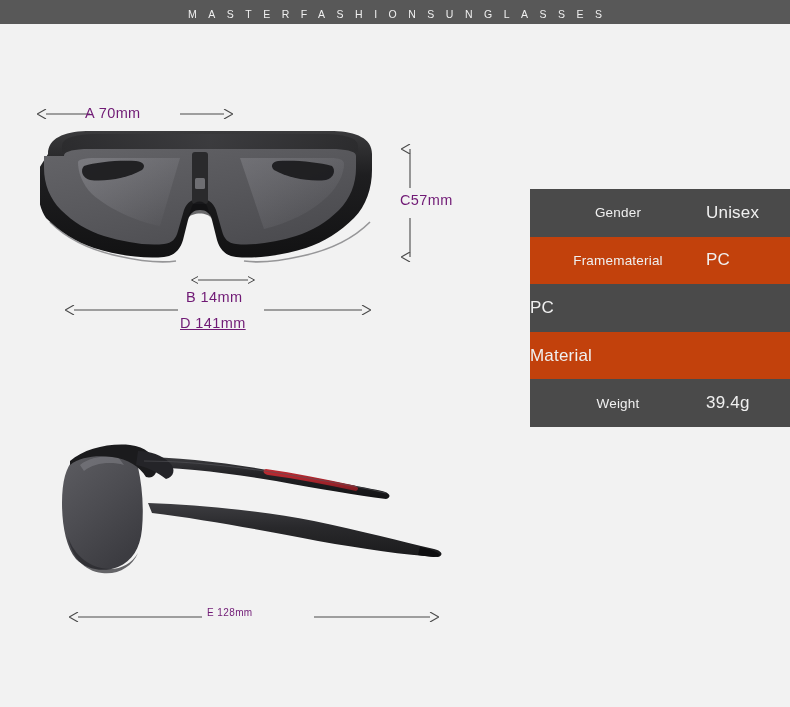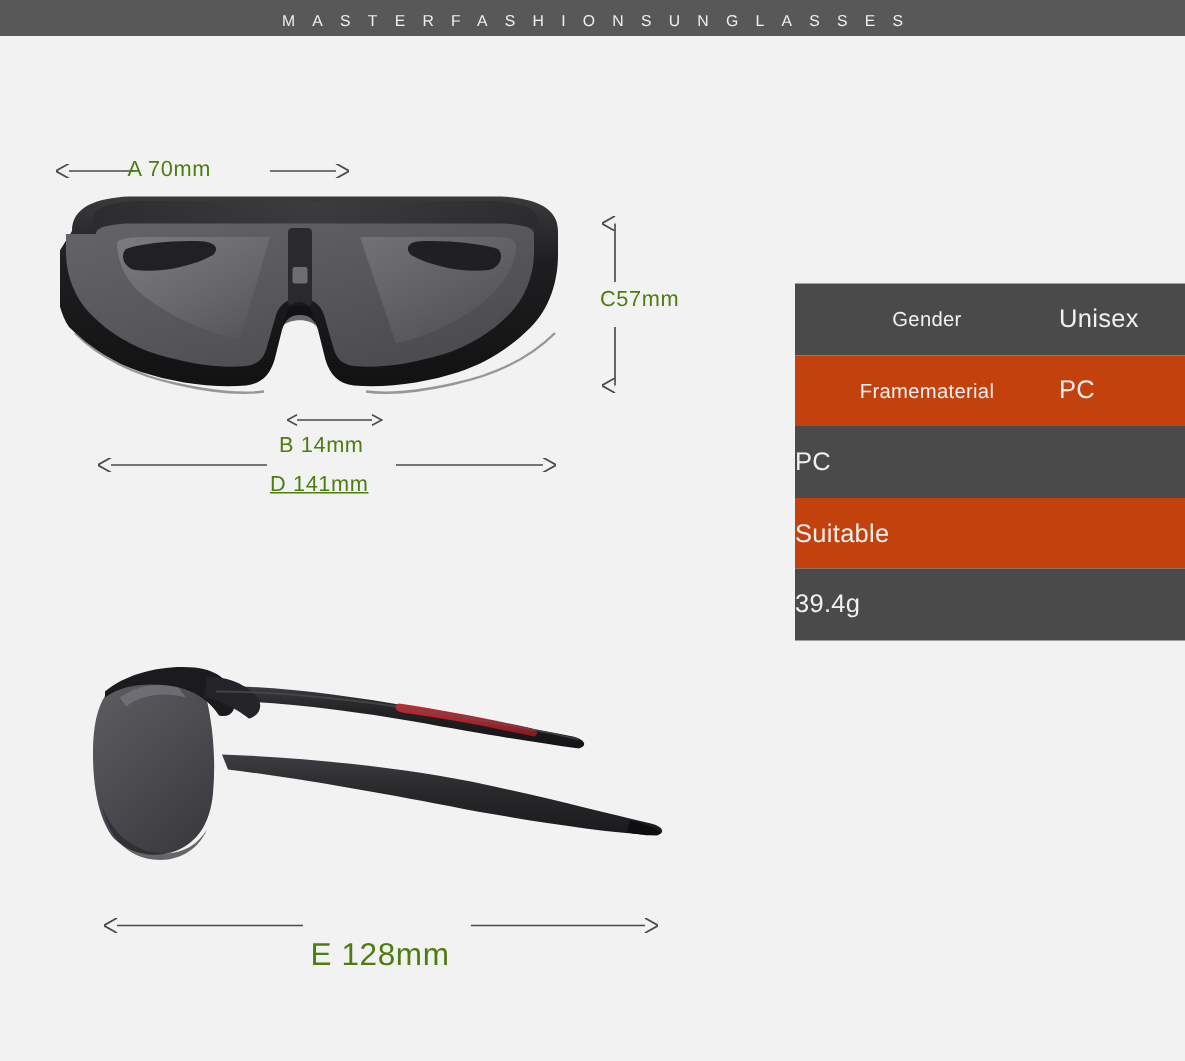--- a/index.html
+++ b/index.html
@@ -42,21 +42,21 @@
     left: 0;
     top: 24px;
     width: 790px;
     height: 683px;
     background: #f2f2f2;
   }
 
   
   .dim-label {
     position: absolute;
-    color: #4d7c0f;
+    color: #701a75;
     font-size: 14.5px;
     letter-spacing: .4px;
     white-space: nowrap;
   }
 
   .dim-svg {
     position: absolute;
     overflow: visible;
   }
 
@@ -278,41 +278,42 @@
                C80,160 66,168 50,166 C32,164 20,150 16,130 Z" fill="#2a2a2e" opacity=".7"></path>
 
       <path d="M92,54 C140,54 190,60 238,68 C280,75 310,80 334,86" fill="none" stroke="#55555a" stroke-width="1.2" opacity=".6"></path>
     </svg>
   </div>
 
   <svg class="dim-svg" style="left:72px; top:585px;" width="364" height="16" viewBox="0 0 364 16">
     <line x1="6" y1="8" x2="130" y2="8" stroke="#4a4a4a" stroke-width="1.1" marker-start="url(#arrL)"></line>
     <line x1="242" y1="8" x2="358" y2="8" stroke="#4a4a4a" stroke-width="1.1" marker-end="url(#arrR)"></line>
   </svg>
-  <div class="dim-label" style="left:207px; top:601px; font-size:21px;">E 128mm</div>
+  <div class="dim-label" style="left:207px; top:583px; font-size:10px;">E 128mm</div>
 
   <div class="spec-table">
 
     <div class="spec-row odd">
       <span class="spec-key">Gender</span>
       <span class="spec-val">Unisex</span>
     </div>
 
     <div class="spec-row even">
       <span class="spec-key">Framematerial</span>
       <span class="spec-val">PC</span>
     </div>
 
     <div class="spec-row odd">
       <span class="spec-val">PC</span>
     </div>
 
     <div class="spec-row even">
-      <span class="spec-val">Suitable</span>
+      <span class="spec-val">Material</span>
     </div>
 
     <div class="spec-row odd">
+      <span class="spec-key">Weight</span>
       <span class="spec-val">39.4g</span>
     </div>
 
   </div>
 
 </div>
 
 </body></html>

